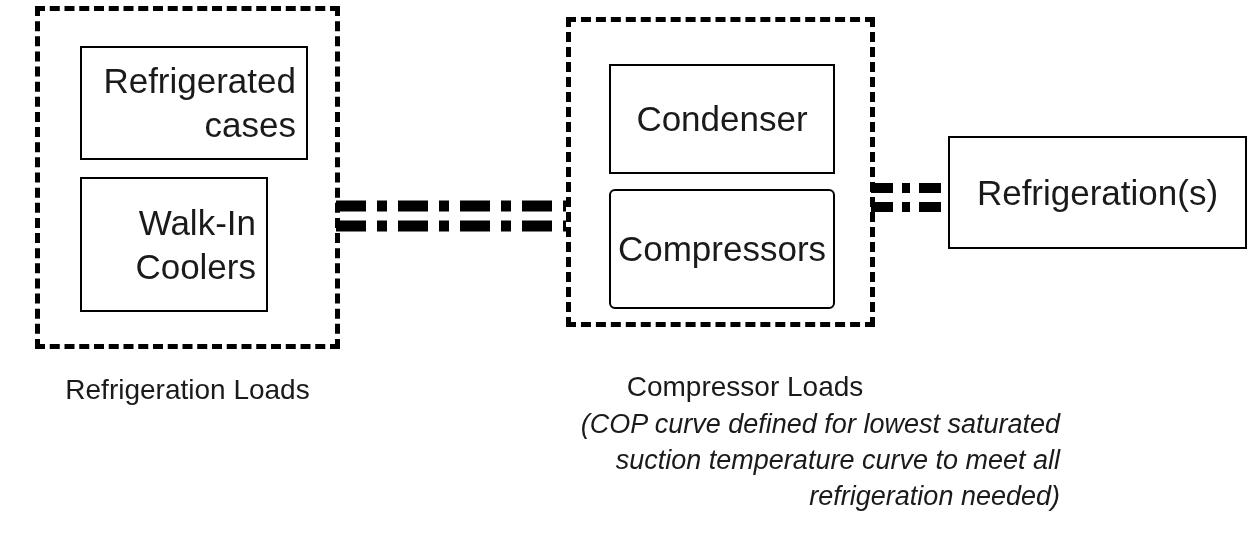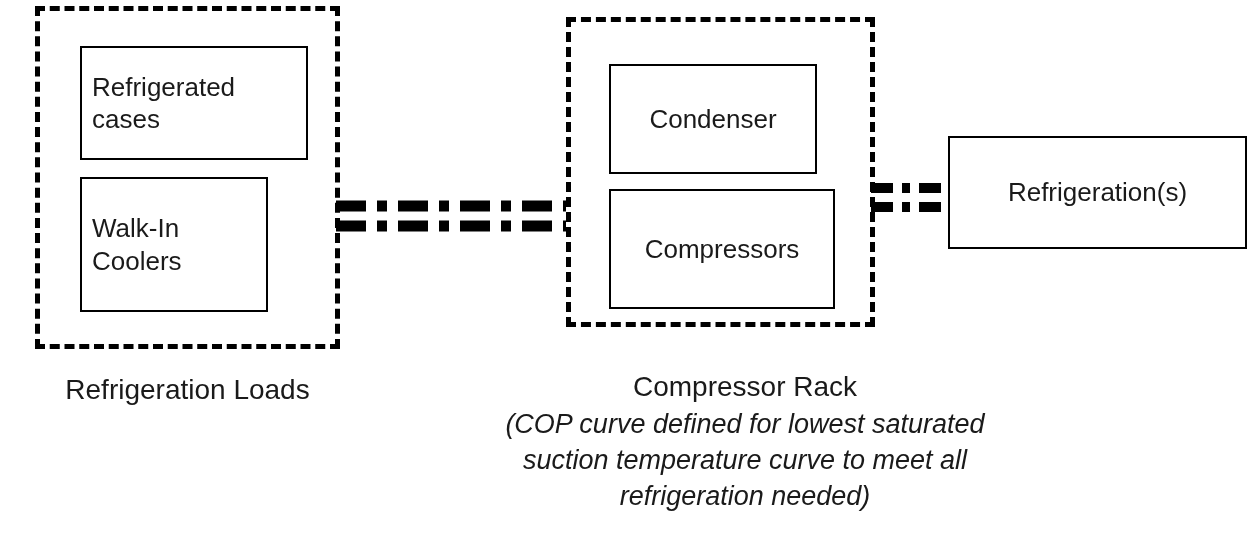--- a/index.html
+++ b/index.html
@@ -23,39 +23,40 @@
     box-sizing: border-box;
   }
   .node-box {
     position: absolute;
     border: 2px solid #000000;
     background: #ffffff;
     box-sizing: border-box;
     display: flex;
     align-items: center;
     justify-content: center;
-    text-align: left;
-    font-size: 26px;
+    text-align: right;
+    font-size: 35px;
     line-height: 1.25;
     padding: 4px 10px;
   }
   .caption {
     position: absolute;
     text-align: center;
     font-size: 28px;
     line-height: 1.3;
   }
   .caption-note {
     font-style: italic;
     font-size: 27px;
     line-height: 1.32;
     margin-top: 2px;
   }
   .caption-note div {
     white-space: nowrap;
+    text-align: right;
   }
   .connector {
     position: absolute;
   }
   .connector svg {
     display: block;
   }
 </style>
 </head>
 <body>
@@ -74,30 +75,30 @@
   <div class="caption" style="left:20px; top:372px; width:335px;">Refrigeration Loads</div>
 
   <div class="connector" style="left:336px; top:197px;">
     <svg width="232" height="40" viewBox="0 0 232 40" aria-hidden="true">
       <line x1="0" y1="9" x2="232" y2="9" stroke="#000000" stroke-width="11" stroke-dasharray="30 11 10 11"></line>
       <line x1="0" y1="29" x2="232" y2="29" stroke="#000000" stroke-width="11" stroke-dasharray="30 11 10 11"></line>
     </svg>
   </div>
 
   <div class="group-box" style="left:566px; top:17px; width:309px; height:310px;">
-    <div class="node-box" style="left:38px; top:42px; width:208px; height:110px;">
+    <div class="node-box" style="left:38px; top:42px; width:226px; height:110px;">
       <span>Condenser</span>
     </div>
-    <div class="node-box" style="left:38px; top:167px; width:226px; height:120px;">
+    <div class="node-box" style="left:38px; top:167px; width:226px; height:120px;border-radius:6px;">
       <span>Compressors</span>
     </div>
   </div>
 
   <div class="caption" style="left:430px; top:369px; width:630px;">
-    <div>Compressor Rack</div>
+    <div>Compressor Loads</div>
     <div class="caption-note">
       <div>(COP curve defined for lowest saturated</div>
       <div>suction temperature curve to meet all</div>
       <div>refrigeration needed)</div>
     </div>
   </div>
 
   <div class="connector" style="left:871px; top:180px;">
     <svg width="80" height="36" viewBox="0 0 80 36" aria-hidden="true">
       <line x1="0" y1="8" x2="80" y2="8" stroke="#000000" stroke-width="10" stroke-dasharray="22 9 8 9"></line>

